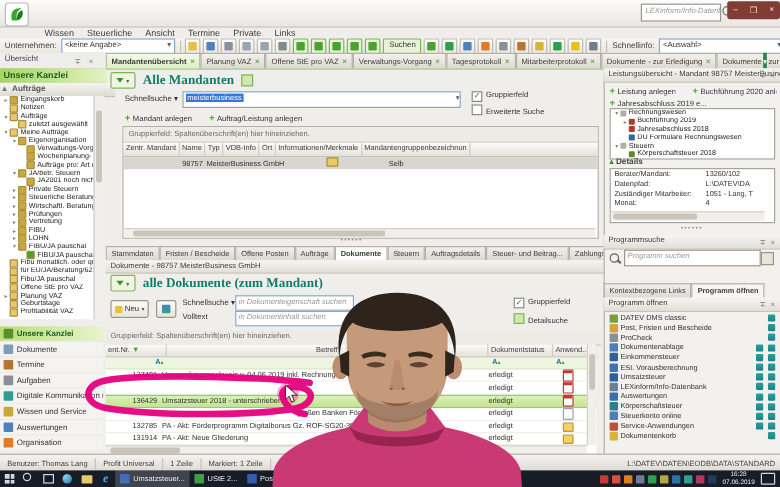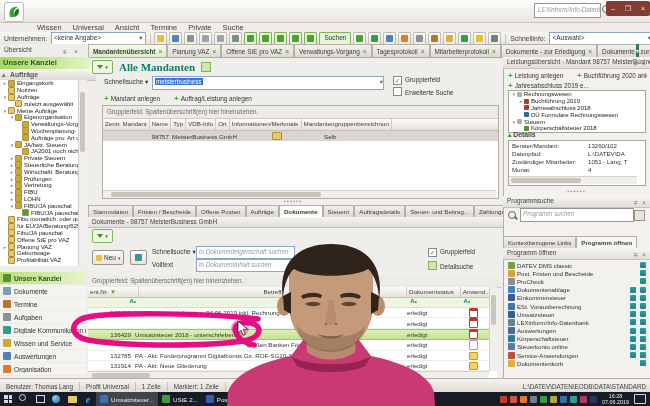--- a/index.html
+++ b/index.html
@@ -169,25 +169,25 @@
     <div class="abs winctl">
       <span>–</span>
       <span>❒</span>
       <span>×</span>
     </div>
   </div>
 
   <div class="abs menubar">
 
   <span>Wissen</span>
-      <span>Universal</span>
+      <span>Steuerliche</span>
       <span>Ansicht</span>
       <span>Termine</span>
       <span>Private</span>
-      <span>Suche</span>
+      <span>Links</span>
     </div>
 
   <div class="abs toolbar">
     <span class="tb-label">Unternehmen:</span>
     <span class="combo" style="width:106px;"><span>&lt;keine Angabe&gt;</span><span class="arr">▾</span></span>
     <span class="sep"></span>
     <span style="display:flex;gap:2px;">
 
     <span class="tbi">
           <i style="background: rgb(232, 192, 64);"></i>
@@ -575,20 +575,21 @@
   <div class="abs phead nowrap" style="left:88px;top:217px;width:415px;height:10px;">
     <span>Dokumente - 98757 MeisterBusiness GmbH</span>
     
     
   </div>
   <div class="abs" style="left:92px;top:229px;display:flex;gap:6px;align-items:center;">
     <span class="funbtn">
         <span class="funnel"></span>
         <span class="da">▾</span>
       </span>
+    <span class="teal-title">alle Dokumente (zum Mandant)</span>
   </div>
   <div class="abs newbtn" style="left:92px;top:250px;">
     <span class="star"></span>
       <span>Neu</span>
       <span style="font-size:5px;color:#555;">▾</span>
   </div>
   <div class="abs iconbtn" style="left:130px;top:250px;">
       <i></i>
     </div>
   <div class="abs" style="left:152px;top:248px;font-size:6.5px;"><span>Schnellsuche</span> ▾</div>

